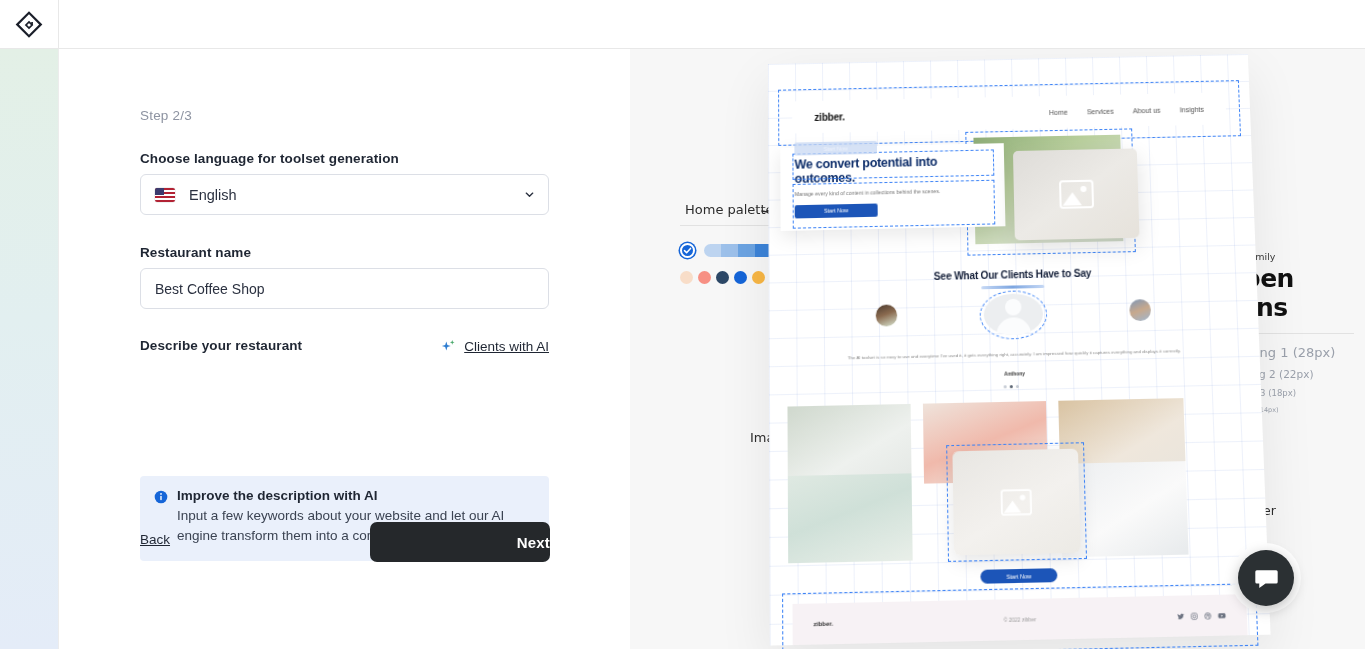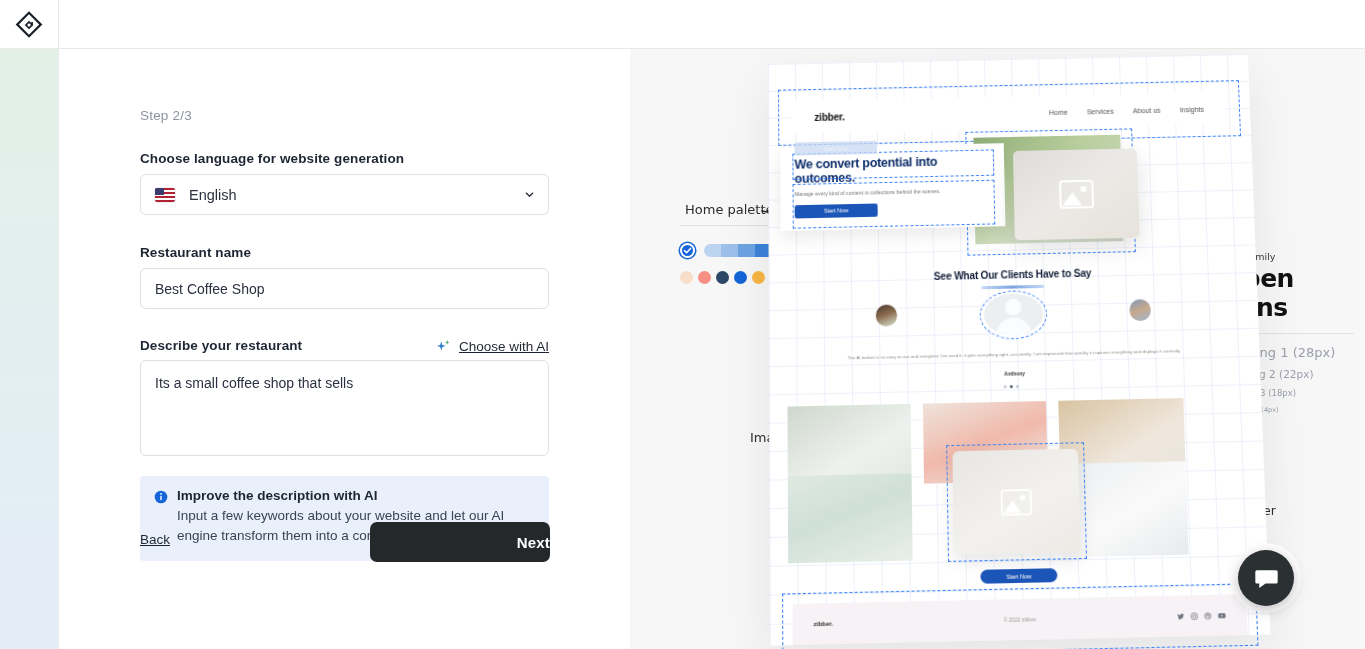--- a/index.html
+++ b/index.html
@@ -307,21 +307,21 @@
       </svg>
     </div>
   </div>
 
   <div class="rail"></div>
 
   <div class="form-col">
 
     <div class="step-label">Step 2/3</div>
 
-    <div class="field-label lang-label">Choose language for website generation</div>
+    <div class="field-label lang-label">Choose language for toolset generation</div>
     <div class="select-box">
       <span class="flag">
         <span class="stripes"></span>
           <span class="canton"></span>
       </span>
       <span class="select-value">English</span>
       <svg class="chev" width="13" height="13" viewBox="0 0 16 16">
         <path d="M4 6.3 L8 10.2 L12 6.3" fill="none" stroke="#2b3140" stroke-width="1.7" stroke-linecap="round" stroke-linejoin="round"></path>
       </svg>
     </div>
@@ -329,24 +329,23 @@
     <div class="field-label name-label">Restaurant name</div>
     <input class="text-input" value="Best Coffee Shop" style="">
 
     <div class="desc-row">
       <div class="field-label desc-label">Describe your restaurant</div>
       <div class="enhance">
         <svg width="17" height="17" viewBox="0 0 20 20">
           <path d="M7.4 4.2 L8.7 8.1 L12.6 9.4 L8.7 10.7 L7.4 14.6 L6.1 10.7 L2.2 9.4 L6.1 8.1 Z" fill="#2e7dd1"></path>
           <path d="M14.4 2.4 L15.1 4.4 L17.1 5.1 L15.1 5.8 L14.4 7.8 L13.7 5.8 L11.7 5.1 L13.7 4.4 Z" fill="#4aa96c"></path>
         </svg>
-        <span class="enhance-text">Choose with AI</span>
+        <span class="enhance-text">Clients with AI</span>
       </div>
     </div>
-    <textarea class="textarea" placeholder="Describe your restaurant" style="">Its a small coffee shop that sells</textarea>
 
     <div class="info-box">
       <div class="info-inner">
         <svg class="info-icon" width="14" height="14" viewBox="0 0 16 16">
           <circle cx="8" cy="8" r="7.2" fill="#1565d8"></circle>
           <rect x="7.2" y="6.6" width="1.6" height="5" rx=".8" fill="#fff"></rect>
           <circle cx="8" cy="4.5" r="1" fill="#fff"></circle>
         </svg>
         <div>
           <div class="info-title">Improve the description with AI</div>

